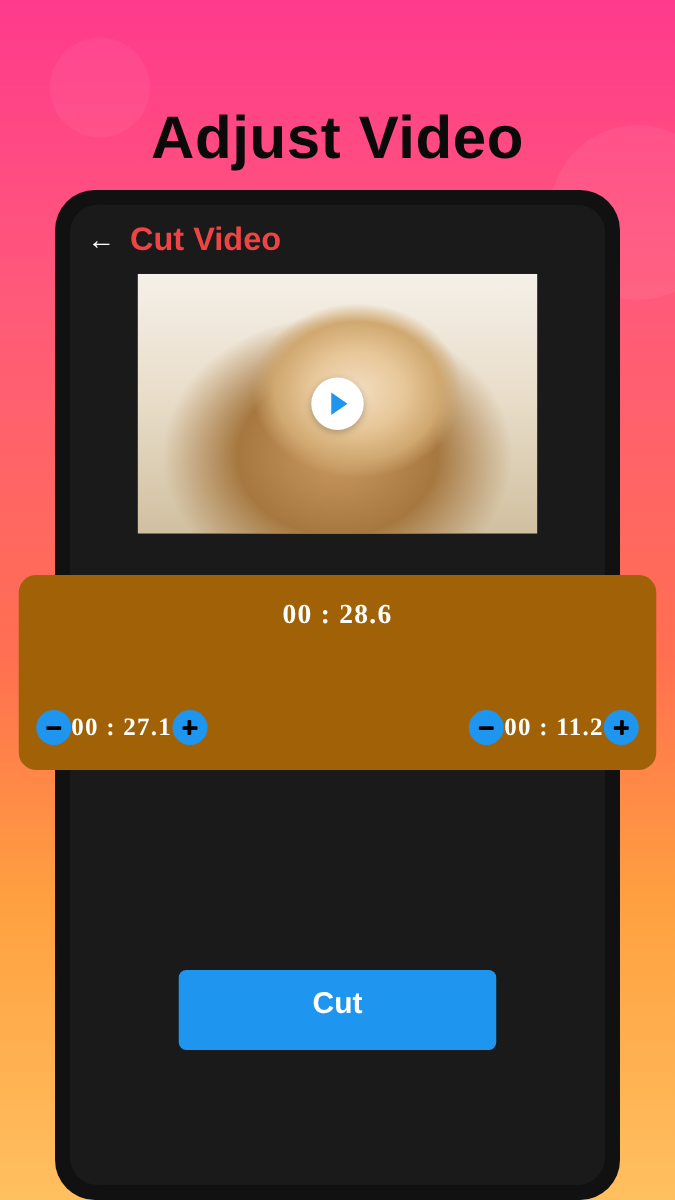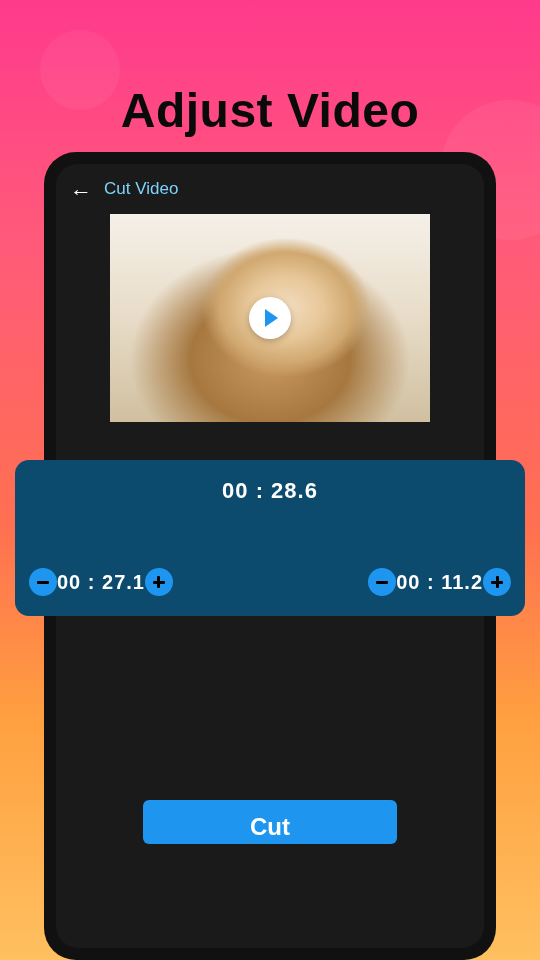--- a/index.html
+++ b/index.html
@@ -62,23 +62,23 @@
       padding: 12px 14px;
       gap: 12px;
       background: #1a1a1a;
     }
     .back-arrow {
       color: #fff;
       font-size: 22px;
       cursor: pointer;
     }
     .header-title {
-      color: #7dd3fc;
-      font-size: 17px;
-      font-weight: 400;
+      color: #ef4444;
+      font-size: 26px;
+      font-weight: 700;
     }
     .video-preview {
       margin: 0 auto;
       width: 320px;
       height: 208px;
       background: #000;
       position: relative;
       overflow: hidden;
     }
     .video-bg {
@@ -109,23 +109,24 @@
       border-left: 13px solid #1e96f0;
       border-top: 9px solid transparent;
       border-bottom: 9px solid transparent;
       margin-left: 3px;
     }
     .editor-panel {
       position: absolute;
       top: 460px;
       left: 15px;
       width: 510px;
-      background: #0c4a6e;
+      background: #a16207;
       border-radius: 14px;
       padding: 18px 14px 20px;
+      font-family: Liberation Serif, serif;
     }
     .total-time {
       color: #fff;
       text-align: center;
       font-size: 22px;
       font-weight: 700;
       letter-spacing: 1px;
       margin-bottom: 14px;
     }
     .timeline-wrap {
@@ -220,25 +221,25 @@
       font-weight: 700;
       letter-spacing: 1px;
     }
     .cut-button {
       background: #1e96f0;
       color: #fff;
       font-size: 24px;
       font-weight: 600;
       text-align: center;
       width: 254px;
-      height: 44px;
+      height: 64px;
       line-height: 54px;
       border-radius: 6px;
       position: absolute;
-      top: 636px;
+      top: 612px;
       left: 50%;
       transform: translateX(-50%);
       cursor: pointer;
     }
   </style>
 </head>
 <body>
 
 <div class="bg-circle-1"></div>
 <div class="bg-circle-2"></div>

